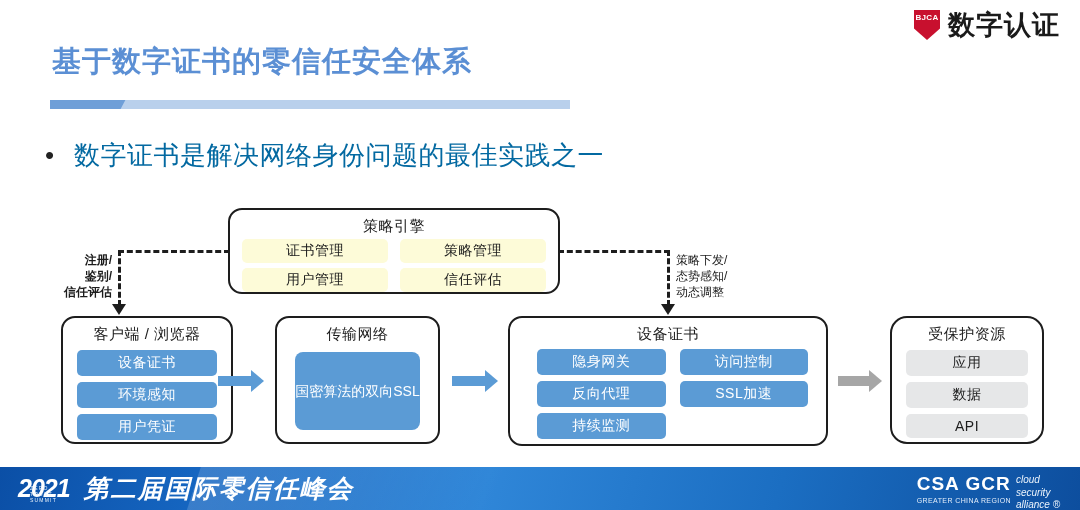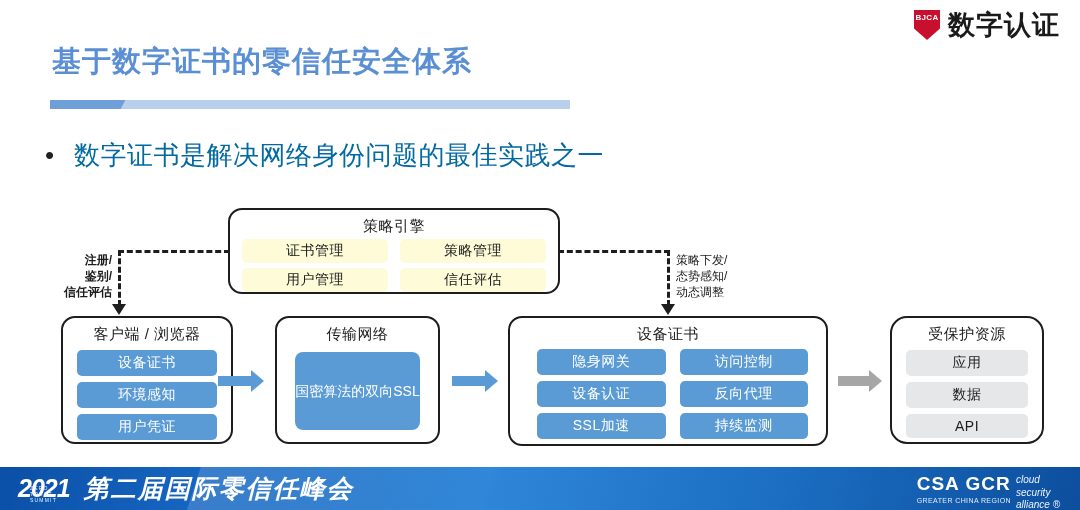--- a/index.html
+++ b/index.html
@@ -256,21 +256,20 @@
     <div class="h-arrow arrow-blue" id="arrow-2">
       <span class="shaft"></span>
         <span class="head"></span>
     </div>
 
     <div class="node" id="node-pep">
       <div class="node-title">设备证书</div>
       <div class="pep-grid">
         <div class="pill pill-blue">隐身网关</div>
         <div class="pill pill-blue">访问控制</div>
-        <div class="pill pill-blue">设备认证</div>
         <div class="pill pill-blue">反向代理</div>
         <div class="pill pill-blue">SSL加速</div>
         <div class="pill pill-blue">持续监测</div>
       </div>
     </div>
 
     <div class="h-arrow arrow-gray" id="arrow-3">
       <span class="shaft"></span>
         <span class="head"></span>
     </div>

